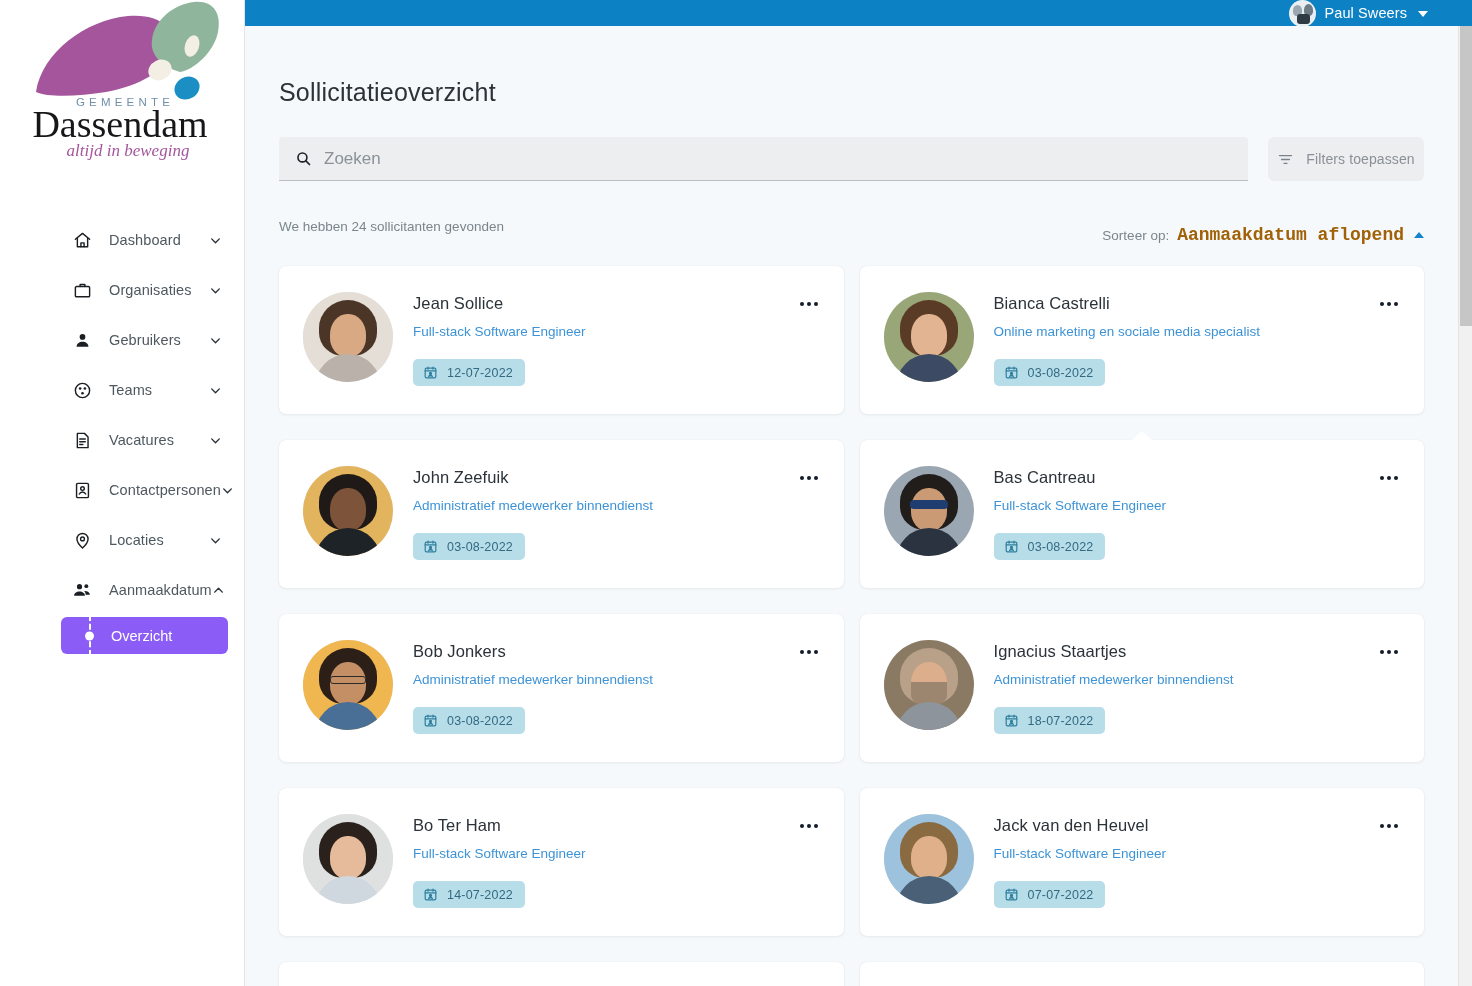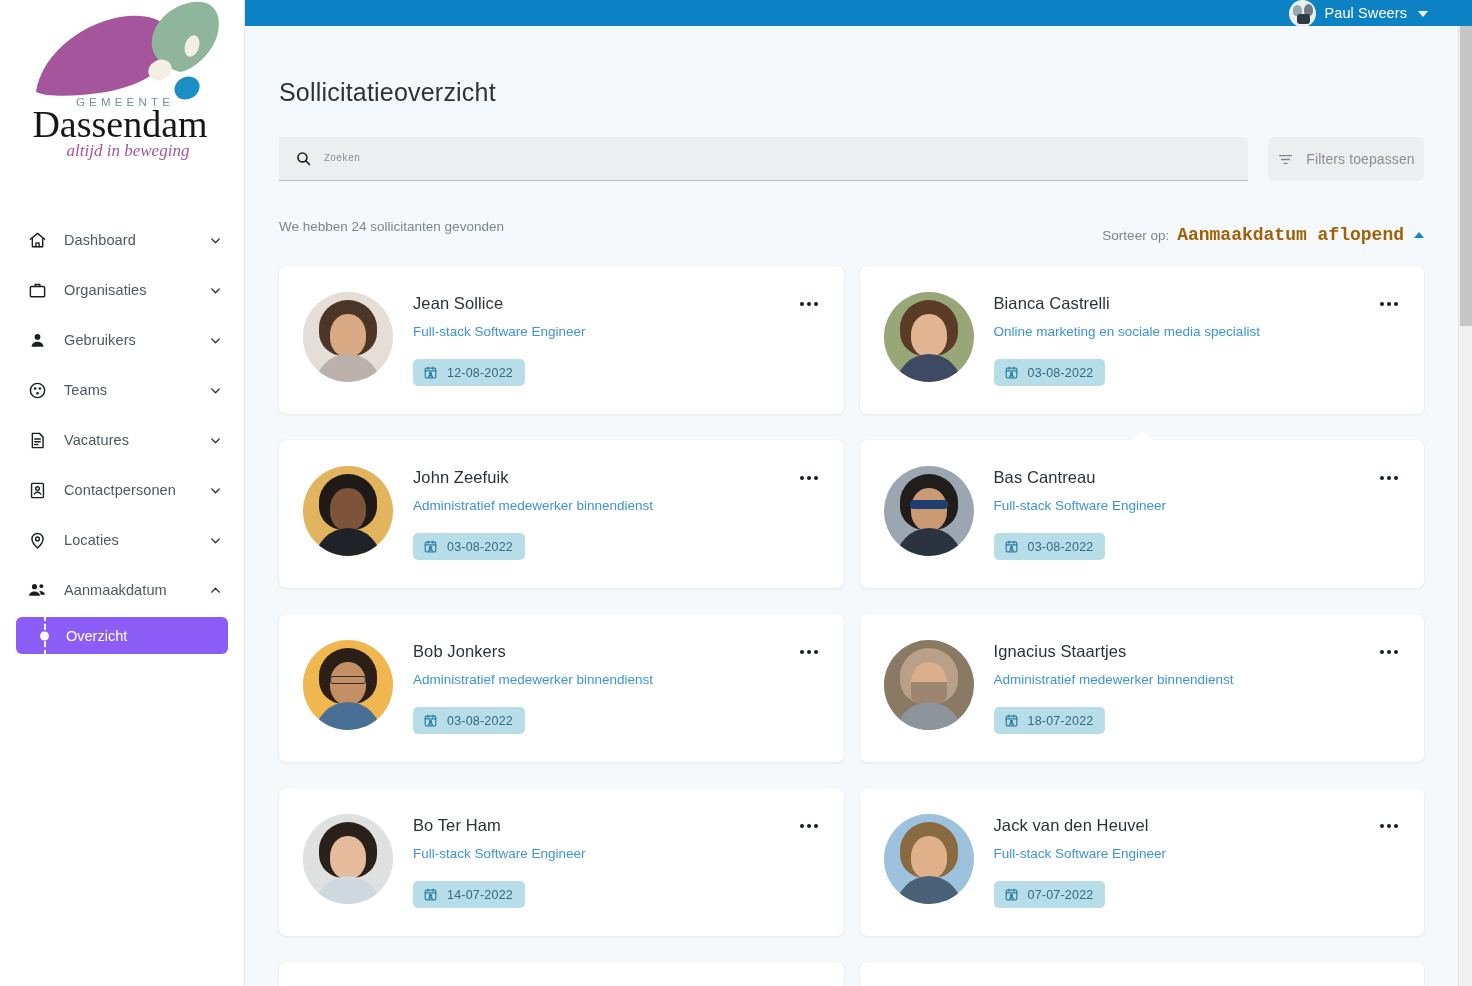--- a/index.html
+++ b/index.html
@@ -48,21 +48,21 @@
     background: #ffffff;
     border-right: 1px solid #e2e6ea;
     overflow: hidden;
   }
   .logo-wrap {
     position: relative;
     height: 215px;
   }
   .logo-svg { display: block; margin: 0 auto; }
 
-  .nav { padding: 0 0 0 0; }
+  .nav { padding: 0 0 0 0; margin-left: 45px; }
   .nav-item {
     display: flex; align-items: center;
     height: 50px;
     padding: 0 22px 0 26px;
     cursor: pointer;
     color: #4a545d;
   }
   .nav-icon {
     width: 22px; height: 22px; flex: none;
     margin-right: 16px;
@@ -135,22 +135,22 @@
     border-bottom: 1px solid #b9bfc4;
     border-radius: 4px 4px 0 0;
     display: flex; align-items: center;
     padding: 0 16px;
     gap: 12px;
   }
   .search-icon { color: #1d2227; display: flex; flex:none; }
   .search-input {
     flex: 1 1 auto;
     border: none; outline: none; background: transparent;
-    font-family: Liberation Mono, monospace;
-    font-size: 10px; color: #8b5cf6;
+    font-family: Liberation Sans, sans-serif;
+    font-size: 17px; color: #8b5cf6;
   }
   .search-input::placeholder { color: #8a9298; }
 
   .filter-btn {
     flex: none; width: 156px; height: 44px;
     background: #eceef0;
     border: none; border-radius: 6px;
     display: flex; align-items: center; justify-content: center;
     gap: 12px;
     cursor: pointer;
@@ -501,21 +501,21 @@
           <div class="card-role">Full-stack Software Engineer</div>
           <div class="date-badge">
             <span class="cal-icon">
               <svg width="15" height="15" viewBox="0 0 24 24" fill="none" stroke="currentColor" stroke-width="1.9" stroke-linecap="round">
                   <rect x="3.5" y="5" width="17" height="15.5" rx="2"></rect>
                   <path d="M3.5 9.5h17M8 3.2v3.4M16 3.2v3.4"></path>
                   <circle cx="12" cy="13.5" r="1.6" fill="currentColor"></circle>
                   <path d="M9 18.5c.5-1.6 1.7-2.4 3-2.4s2.5.8 3 2.4" fill="currentColor"></path>
                 </svg>
             </span>
-            <span class="date-text">12-08-2022</span>
+            <span class="date-text">12-07-2022</span>
           </div>
         </div>
         <div class="dots">
             <i></i>
             <i></i>
             <i></i>
           </div>
       </div>
 
       <div class="card">

